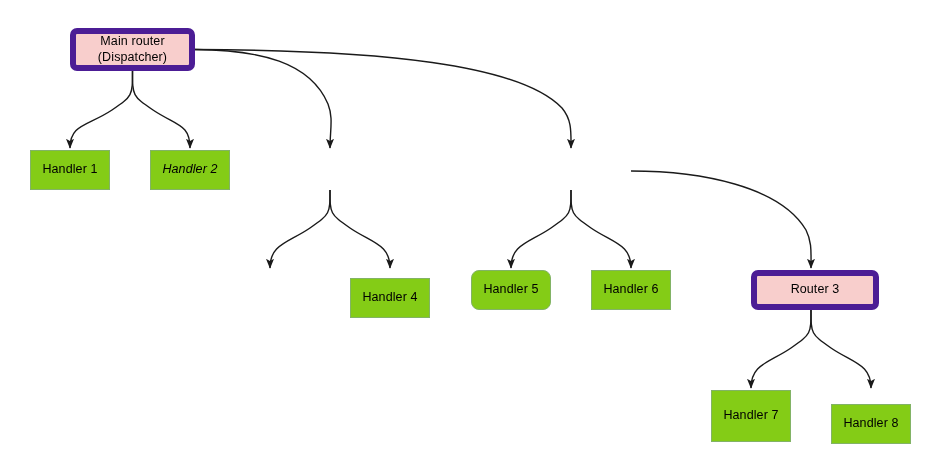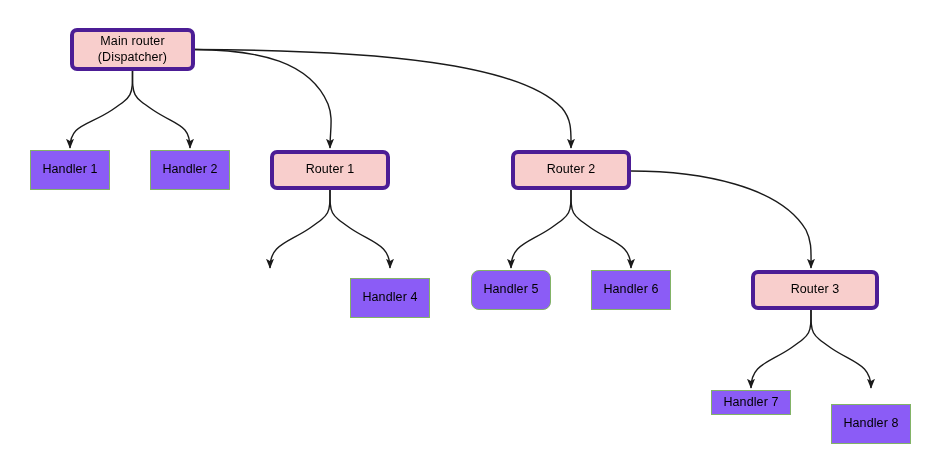--- a/index.html
+++ b/index.html
@@ -35,25 +35,25 @@
     text-align: center;
     font-size: 12.5px;
     line-height: 1.22;
     color: #000000;
     letter-spacing: 0.1px;
     white-space: pre-line;
     z-index: 2;
   }
   .node-router {
     background: #f8cecc;
-    border: 4px solid #4c1d95;
+    border: 6px solid #4c1d95;
     border-radius: 7px;
   }
   .node-handler {
-    background: #8b5cf6;
+    background: #84cc16;
     border: 1px solid #82b366;
     border-radius: 0px;
   }
   .node-label {
     display: block;
     width: 100%;
     padding: 0 3px;
   }
 </style>
 </head>
@@ -93,50 +93,44 @@
 
   <div class="node node-router" style="left:70px; top:28px; width:125px; height:43px;">
     <span class="node-label">Main router
 (Dispatcher)</span>
   </div>
 
   <div class="node node-handler" style="left:30px; top:150px; width:80px; height:40px;">
     <span class="node-label">Handler 1</span>
   </div>
 
-  <div class="node node-handler" style="left:150px; top:150px; width:80px; height:40px;">
+  <div class="node node-handler" style="left:150px; top:150px; width:80px; height:40px;font-style:italic;">
     <span class="node-label">Handler 2</span>
   </div>
 
-  <div class="node node-router" style="left:270px; top:150px; width:120px; height:40px;">
-    <span class="node-label">Router 1</span>
-  </div>
 
-  <div class="node node-router" style="left:511px; top:150px; width:120px; height:40px;">
-    <span class="node-label">Router 2</span>
-  </div>
 
 
   <div class="node node-handler" style="left:350px; top:278px; width:80px; height:40px;">
     <span class="node-label">Handler 4</span>
   </div>
 
   <div class="node node-handler" style="left:471px; top:270px; width:80px; height:40px;border-radius:8px;">
     <span class="node-label">Handler 5</span>
   </div>
 
   <div class="node node-handler" style="left:591px; top:270px; width:80px; height:40px;">
     <span class="node-label">Handler 6</span>
   </div>
 
   <div class="node node-router" style="left:751px; top:270px; width:128px; height:40px;">
     <span class="node-label">Router 3</span>
   </div>
 
-  <div class="node node-handler" style="left:711px; top:390px; width:80px; height:25px;">
+  <div class="node node-handler" style="left:711px; top:390px; width:80px; height:52px;">
     <span class="node-label">Handler 7</span>
   </div>
 
   <div class="node node-handler" style="left:831px; top:390px; width:80px; height:40px;margin-top:14px;">
     <span class="node-label">Handler 8</span>
   </div>
 
 </div>
 
 </body></html>

